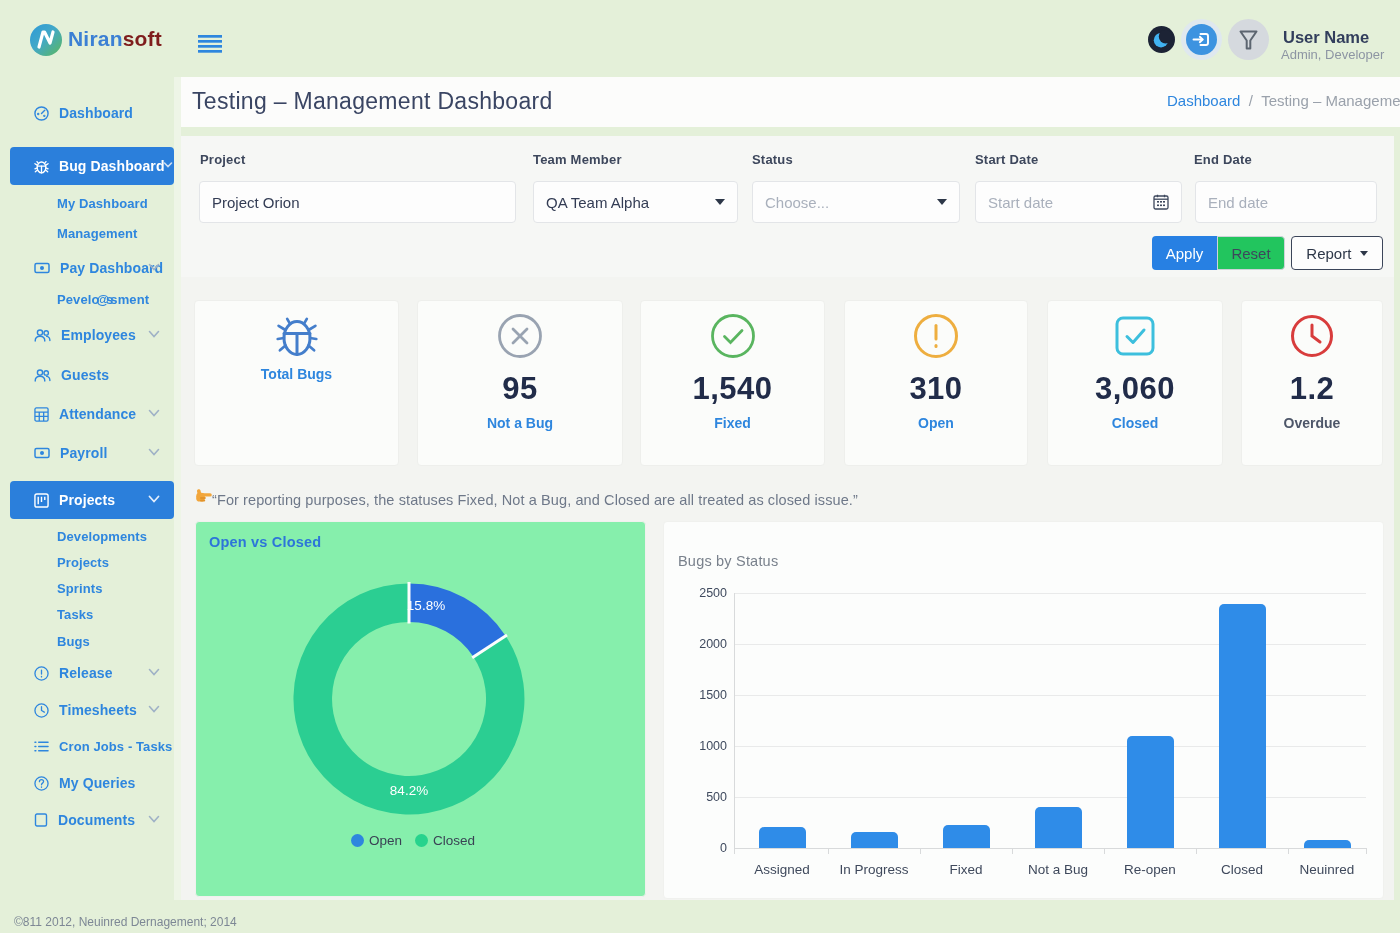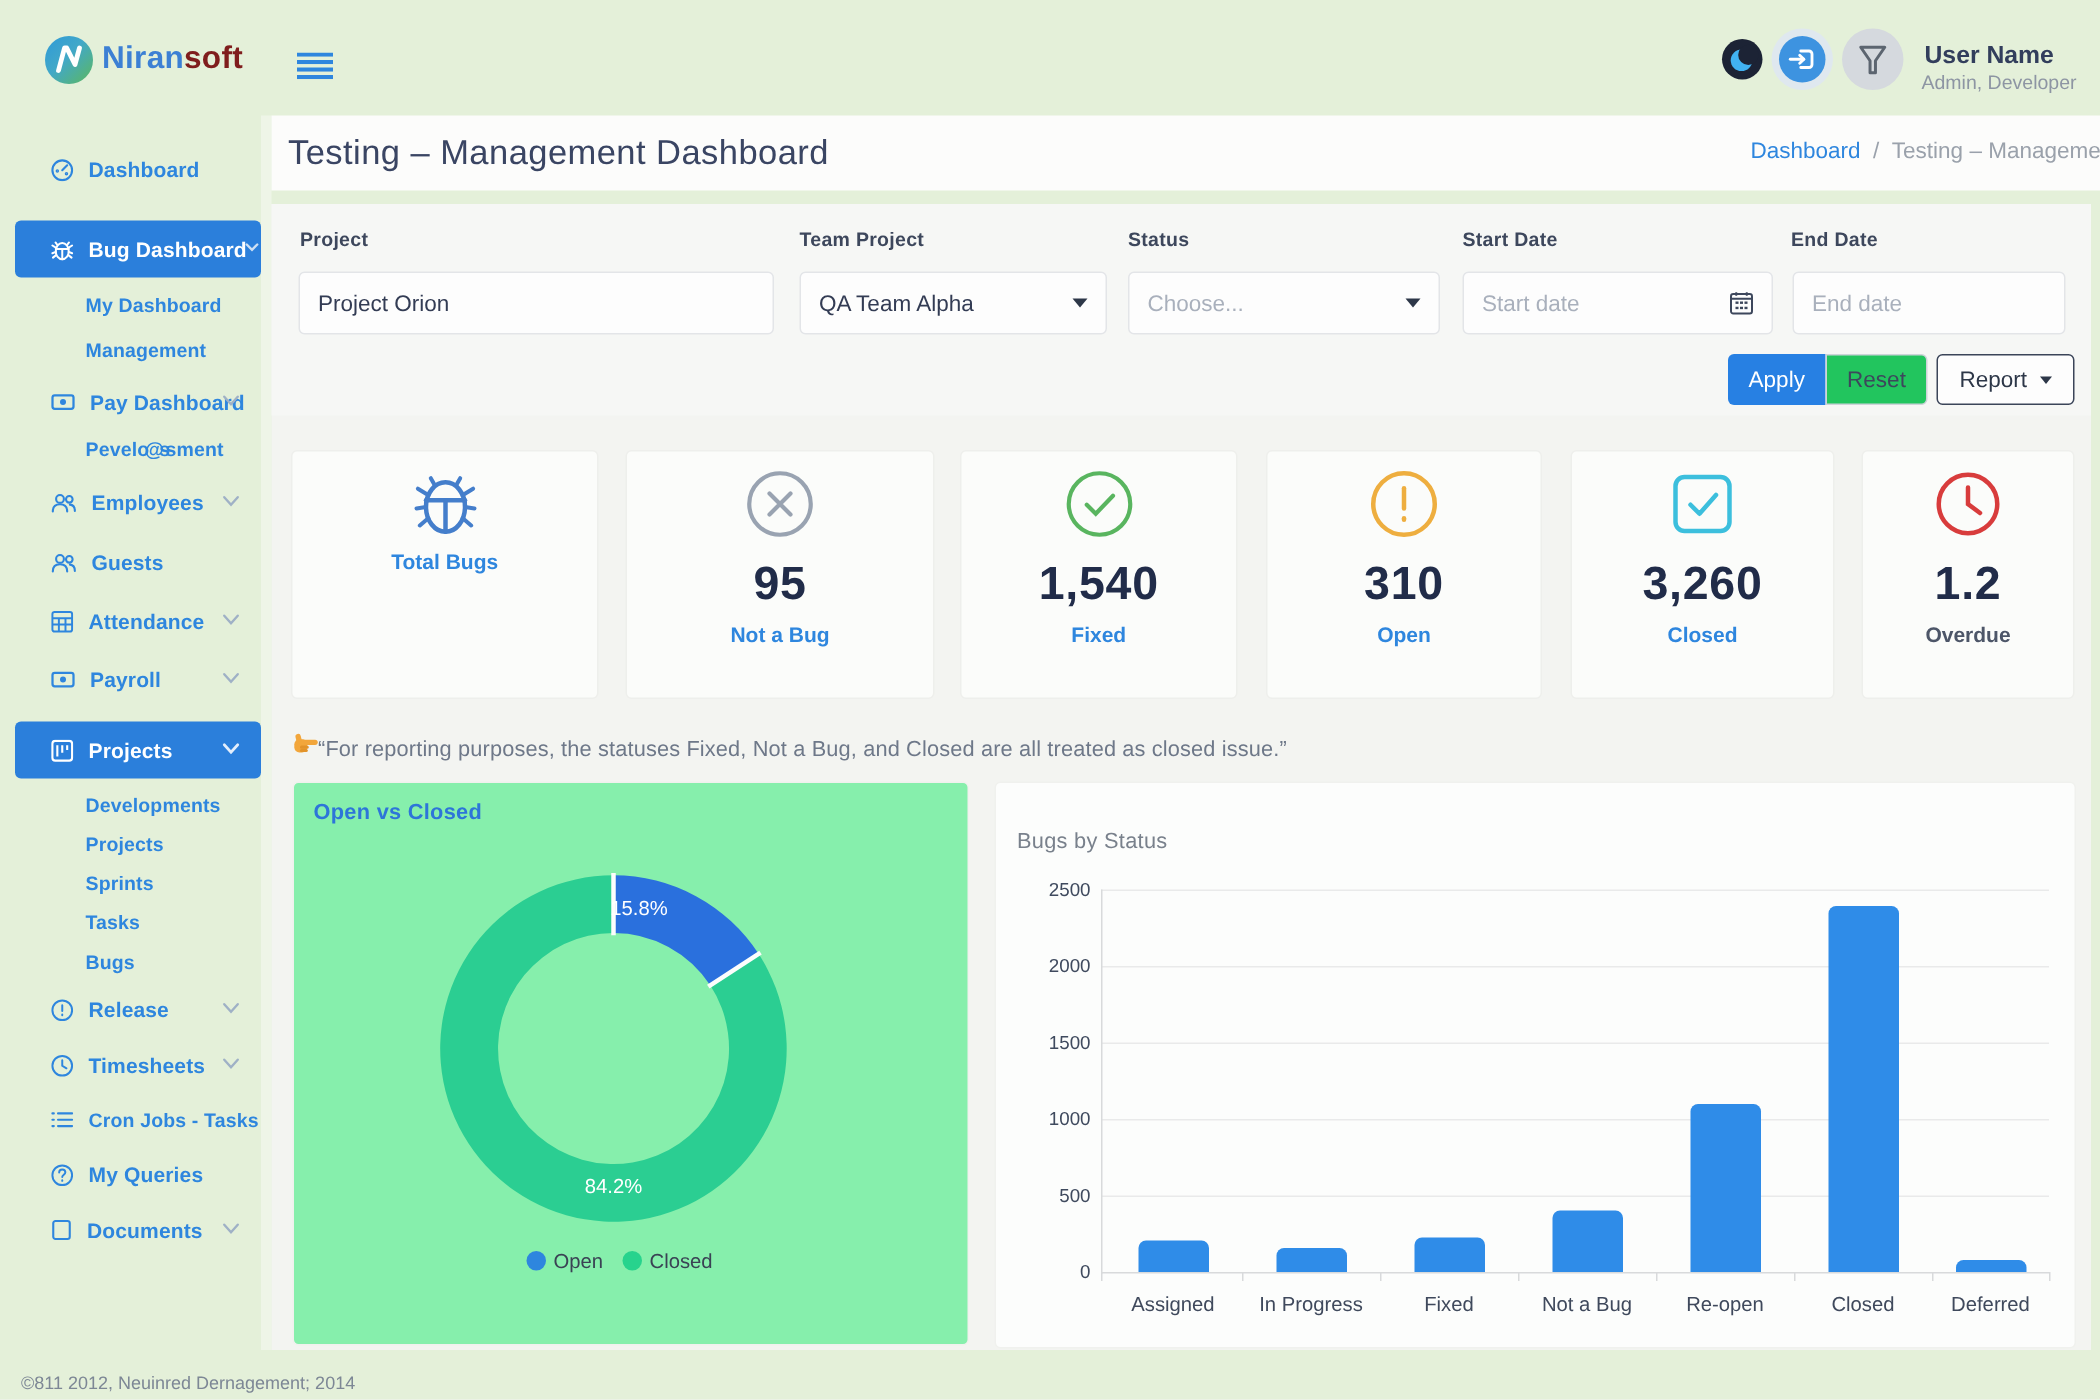--- a/index.html
+++ b/index.html
@@ -248,21 +248,21 @@
 
 <div class="abs" style="left:181px;top:136px;width:1213px;height:141px;background:#f6f7f5;"></div>
 <style>
 .flabel { position:absolute; top:152px; font-size:13px; font-weight:bold; color:#3d475c; letter-spacing:0.2px; }
 .finput { position:absolute; top:181px; height:42px; background:#fdfdfd; border:1px solid #e3e5e8; border-radius:4px; font-size:15px; color:#333c54; display:flex; align-items:center; padding:0 12px; }
 .ph { color:#a9b0bc; }
 .caret { width:0; height:0; border-left:5px solid transparent; border-right:5px solid transparent; border-top:6px solid #2d3748; margin-left:auto; }
 </style>
 <div class="flabel" style="left:200px;">Project</div>
 <div class="finput" style="left:199px;width:317px;">Project Orion</div>
-<div class="flabel" style="left:533px;">Team Project</div>
+<div class="flabel" style="left:533px;">Team Member</div>
 <div class="finput" style="left:533px;width:205px;">QA Team Alpha<span class="caret"></span></div>
 <div class="flabel" style="left:752px;">Status</div>
 <div class="finput" style="left:752px;width:208px;">
     <span class="ph">Choose...</span>
     <span class="caret"></span>
   </div>
 <div class="flabel" style="left:975px;">Start Date</div>
 <div class="finput" style="left:975px;width:207px;">
     <span class="ph">Start date</span>
 <svg style="margin-left:auto;" width="16" height="16" viewBox="0 0 16 16">
@@ -355,21 +355,21 @@
 
 <div class="scard" style="left:1047px;width:176px;">
 <div class="ico">
       <svg width="44" height="44" viewBox="0 0 44 44">
         <g stroke="#3cbfdd" stroke-width="3" fill="none" stroke-linecap="round" stroke-linejoin="round">
           <rect x="4" y="4" width="36" height="36" rx="6"></rect>
           <path d="M14 22.5 L20 28.5 L31 16"></path>
         </g>
       </svg>
     </div>
-<div class="num">3,260</div>
+<div class="num">3,060</div>
 <div class="lbl">Closed</div>
 </div>
 
 <div class="scard" style="left:1241px;width:142px;">
 <div class="ico">
       <svg width="44" height="44" viewBox="0 0 44 44">
         <g stroke="#d83c3c" stroke-width="3" fill="none" stroke-linecap="round">
           <circle cx="22" cy="22" r="19.5"></circle>
           <path d="M22 11 L22 22 L30 28"></path>
         </g>
@@ -444,16 +444,16 @@
 <div class="bar" style="left:371px;top:285px;height:41px;"></div>
 <div class="bar" style="left:463px;top:214px;height:112px;"></div>
 <div class="bar" style="left:555px;top:82px;height:244px;"></div>
 <div class="bar" style="left:640px;top:318px;height:8px;"></div>
 <div class="xlab" style="left:72px;top:340px;">Assigned</div>
 <div class="xlab" style="left:164px;top:340px;">In Progress</div>
 <div class="xlab" style="left:256px;top:340px;">Fixed</div>
 <div class="xlab" style="left:348px;top:340px;">Not a Bug</div>
 <div class="xlab" style="left:440px;top:340px;">Re-open</div>
 <div class="xlab" style="left:532px;top:340px;">Closed</div>
-<div class="xlab" style="left:617px;top:340px;">Deferred</div>
+<div class="xlab" style="left:617px;top:340px;">Neuinred</div>
 </div>
 
 <div class="abs" style="left:14px;top:915px;font-size:12px;color:#7d8795;">©811 2012, Neuinred Dernagement; 2014</div>
 
 </body></html>

